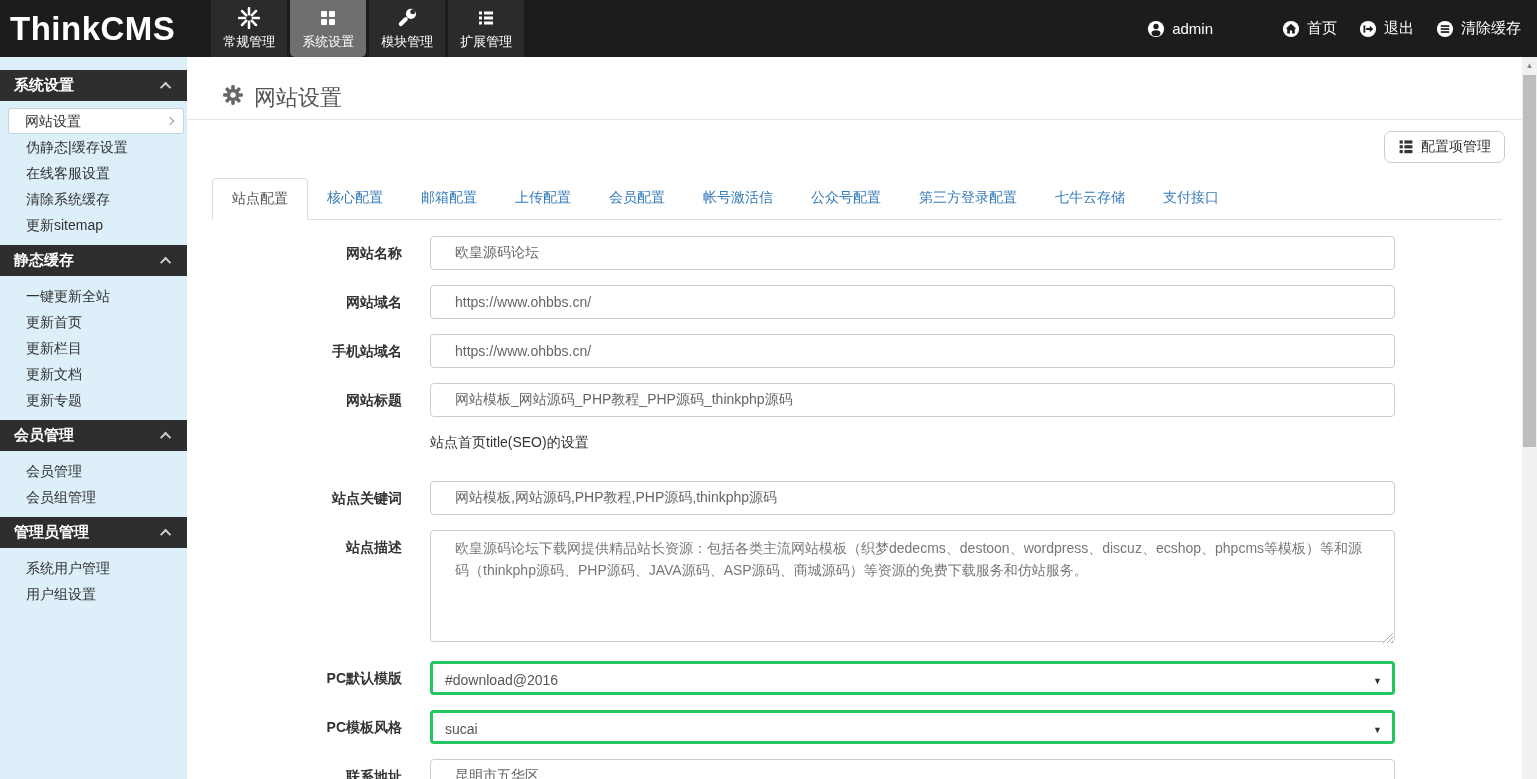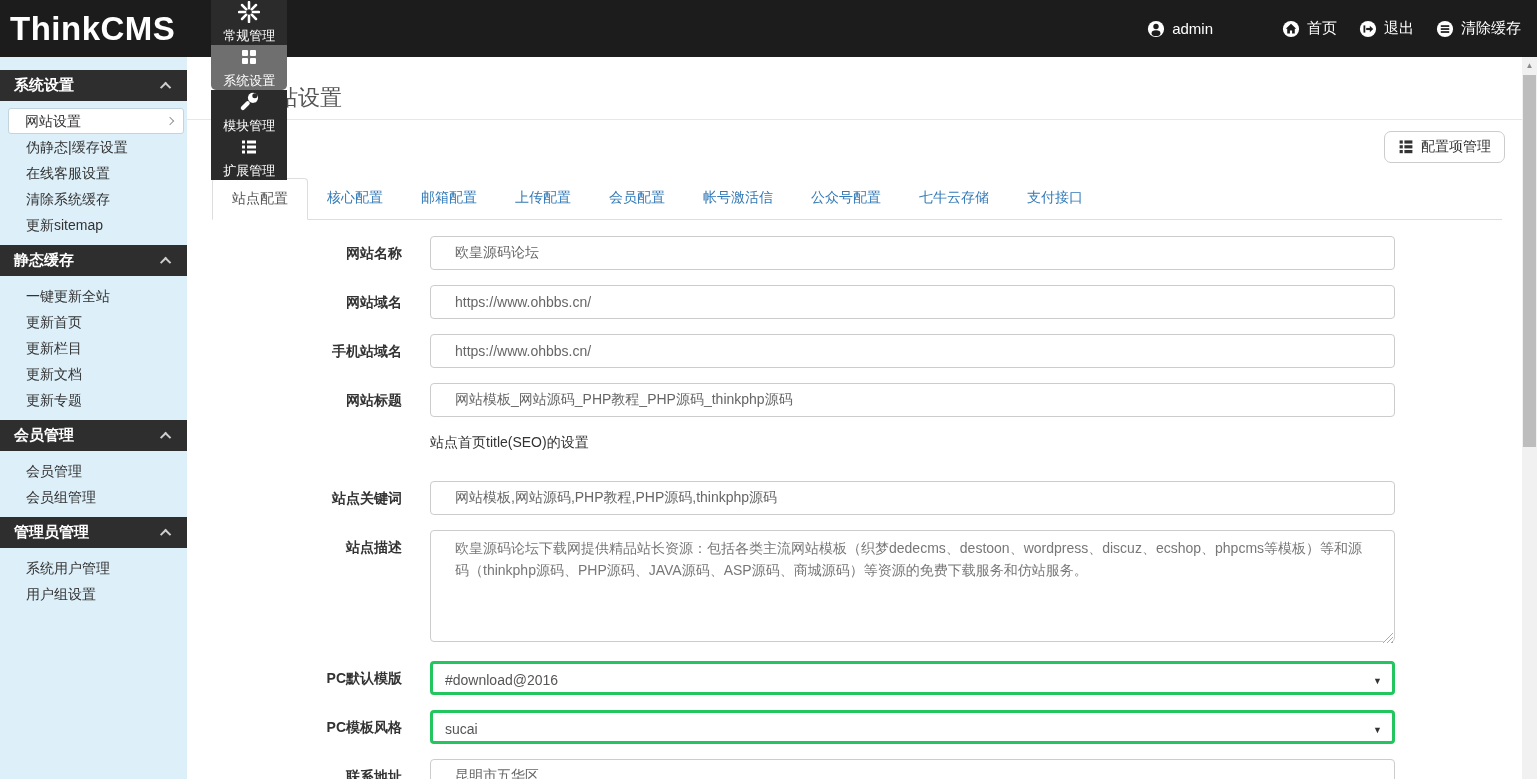--- a/index.html
+++ b/index.html
@@ -2,21 +2,21 @@
 <html><head>
 <meta charset="utf-8">
 <style>
   * { margin:0; padding:0; box-sizing:border-box; }
   html,body { width:1537px; height:779px; overflow:hidden; font-family:"Liberation Sans",sans-serif; background:#fff; }
   body { position:relative; }
 
   
   .topbar { position:absolute; top:0; left:0; width:1537px; height:57px; background:#1c1c1c; display:flex; align-items:stretch; z-index:10; }
   .logo { color:#fff; font-size:33px; font-weight:600; line-height:57px; padding:0 14px 0 10px; letter-spacing:.5px; cursor:pointer; }
-  .topnav { display:flex; margin-left:22px;flex-direction:column; }
+  .topnav { display:flex; margin-left:22px; }
   .topnav-item { width:76px; margin-right:3px; background:#2b2b2b; color:#fff; display:flex; flex-direction:column; align-items:center; justify-content:center; cursor:pointer; }
   .topnav-item.active { background:#6f6f6f; border-radius:0 0 5px 5px; }
   .topnav-item .nicon { height:24px; display:flex; align-items:center; }
   .topnav-item .nlabel { font-size:13px; margin-top:3px; white-space:nowrap; }
   .top-right { margin-left:auto; display:flex; align-items:center; color:#fff; font-size:15px; padding-right:16px; }
   .tr-item { display:flex; align-items:center; gap:7px; margin-left:22px; cursor:pointer; white-space:nowrap; }
   .tr-user { margin-right:47px; }
   .tr-item svg { display:block; }
 
   
@@ -238,20 +238,21 @@
     <span>配置项管理</span>
   </div>
   <div class="tabs">
       <div class="tab active">站点配置</div>
       <div class="tab">核心配置</div>
       <div class="tab">邮箱配置</div>
       <div class="tab">上传配置</div>
       <div class="tab">会员配置</div>
       <div class="tab">帐号激活信</div>
       <div class="tab">公众号配置</div>
+      <div class="tab">第三方登录配置</div>
       <div class="tab">七牛云存储</div>
       <div class="tab">支付接口</div>
     </div>
   <div class="form">
       <div class="frow">
         <div class="flabel">网站名称</div>
         <div class="fctrl"><input class="fc" type="text" value="欧皇源码论坛" style=""></div>
       </div>
       <div class="frow">
         <div class="flabel">网站域名</div>

